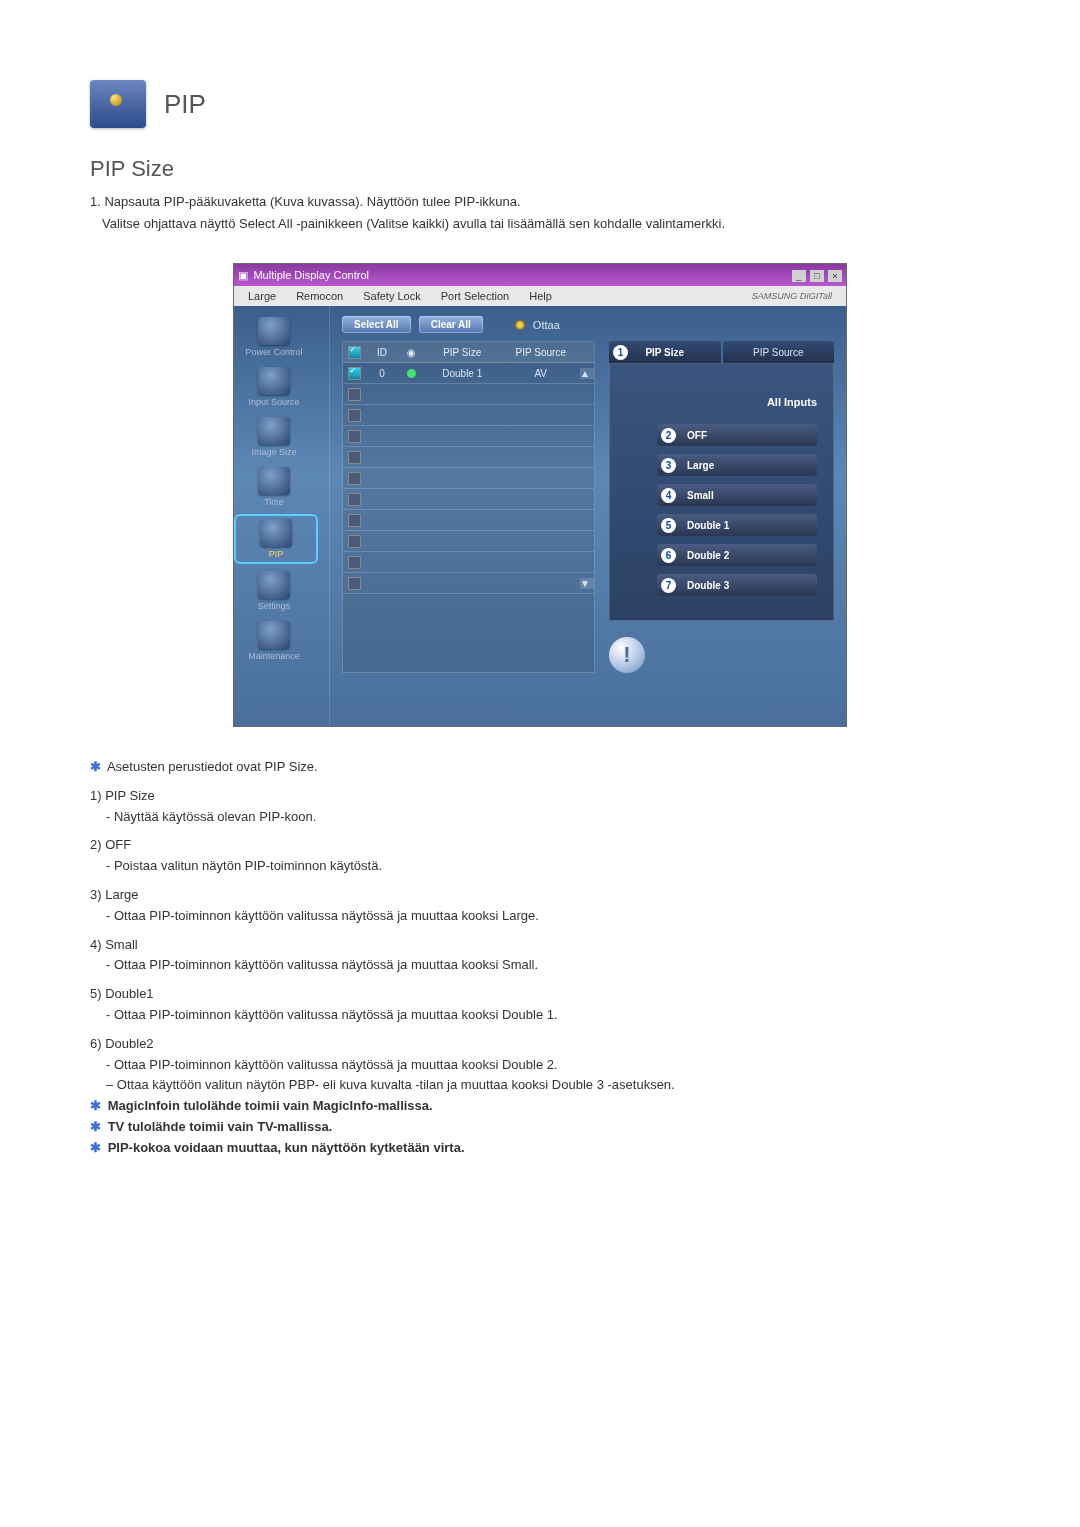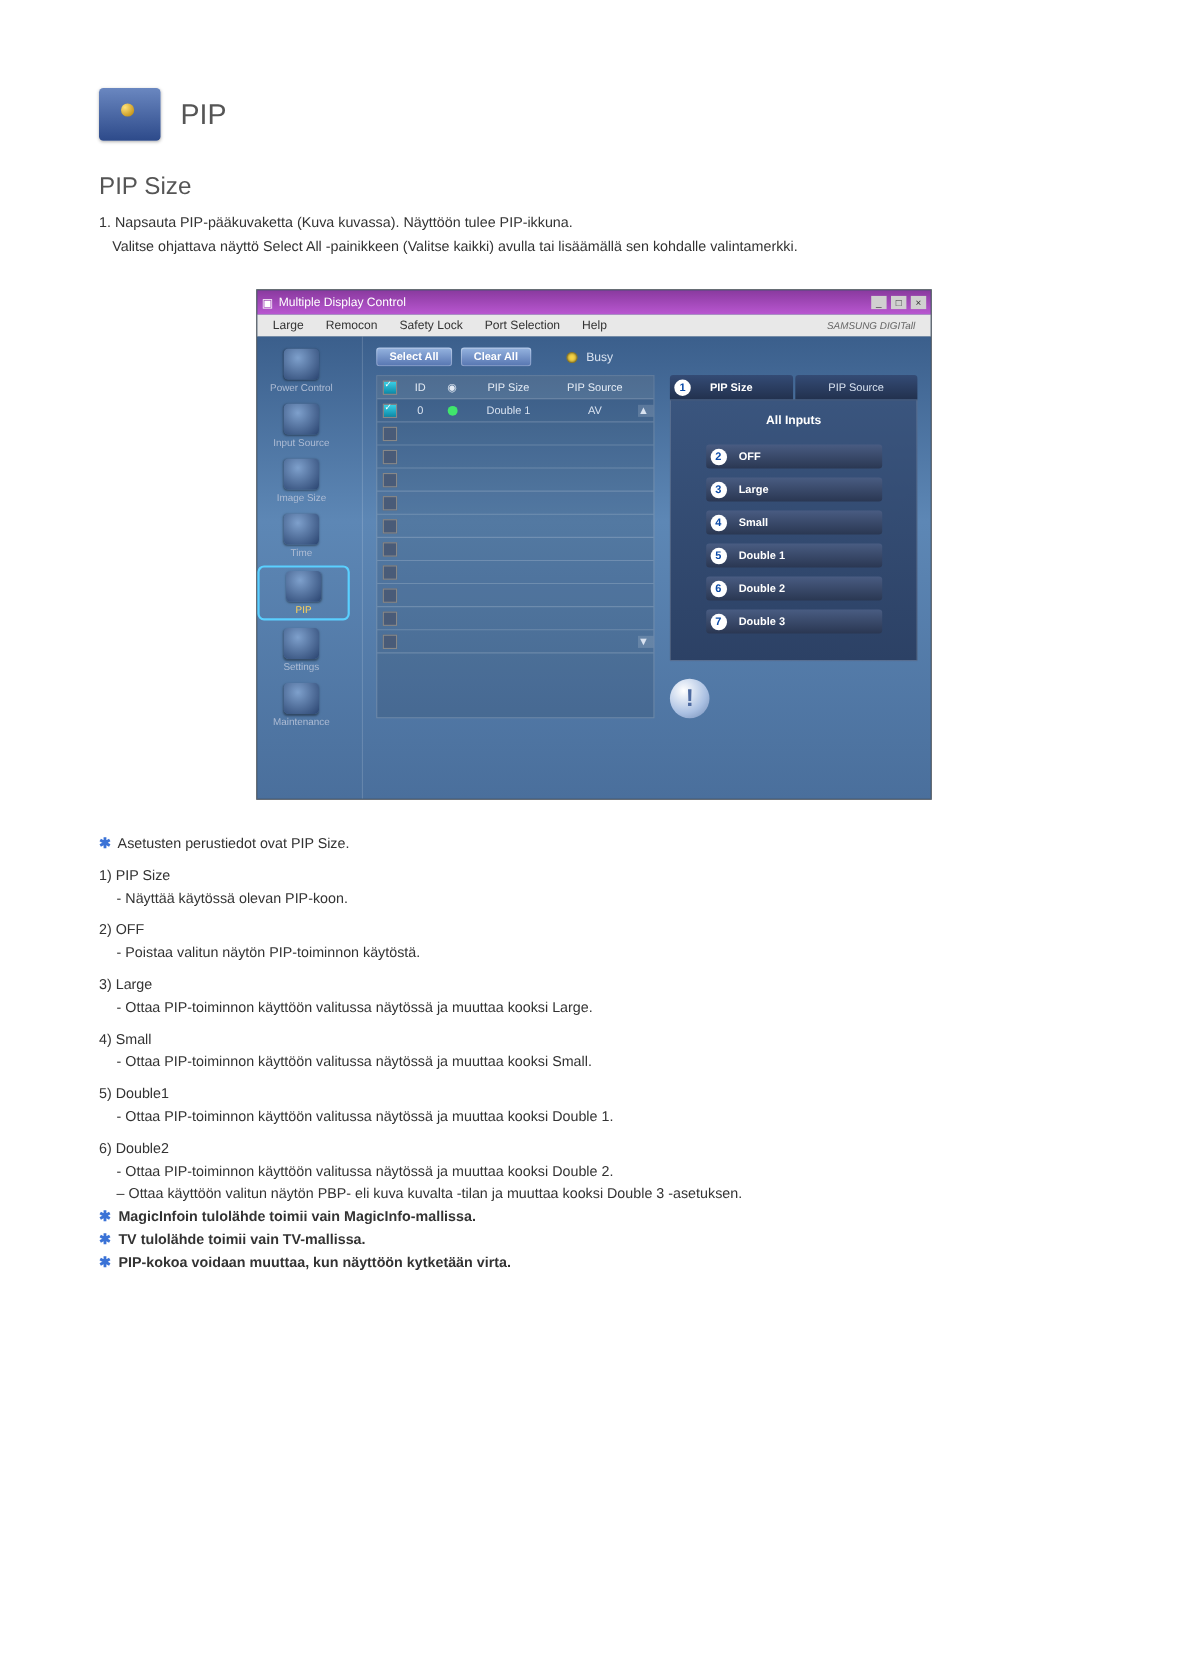--- a/index.html
+++ b/index.html
@@ -192,22 +192,22 @@
   .num-badge {
     position:absolute; left:4px;
     width:15px; height:15px; border-radius:50%;
     background:#fff; color:#0a4aa8; font-weight:bold;
     display:flex; align-items:center; justify-content:center;
     font-size:10px;
   }
   .panel-inner {
     background: linear-gradient(#3a557e,#2c4165);
     border: 1px solid rgba(255,255,255,.15);
-    padding: 12px 16px 24px;
-    display:flex; flex-direction:column; gap:8px; align-items:center;
+    padding: 32px 16px 24px;
+    display:flex; flex-direction:column; gap:8px; align-items:flex-end;
   }
   .all-inputs { color:#fff; font-weight:bold; font-size:11px; margin-bottom:8px; }
   .opt-btn {
     display:flex; align-items:center;
     width: 130px; height:22px;
     background: linear-gradient(#495c82,#2a3752);
     border-radius:3px;
     position:relative;
     padding-left: 30px;
     color:#fff; font-size:10px; font-weight:bold;
@@ -276,21 +276,21 @@
       <div class="side-item sel"><div class="ic"></div><span>PIP</span></div>
       <div class="side-item"><div class="ic"></div><span>Settings</span></div>
       <div class="side-item"><div class="ic"></div><span>Maintenance</span></div>
     </div>
     <div class="main-area">
       <div class="top-row">
         <div class="pill-btn">Select All</div>
         <div class="pill-btn">Clear All</div>
         <div style="width:16px"></div>
         <div class="busy-dot"></div>
-        <span>Busy</span>
+        <span>Ottaa</span>
       </div>
       <div class="content-row">
         <div class="table-area">
           <div class="thead">
             <div class="cell-chk">
                 <div class="chk on"></div>
               </div>
             <div class="cell-id">ID</div>
             <div class="cell-dot">◉</div>
             <div class="cell-a">PIP Size</div>

